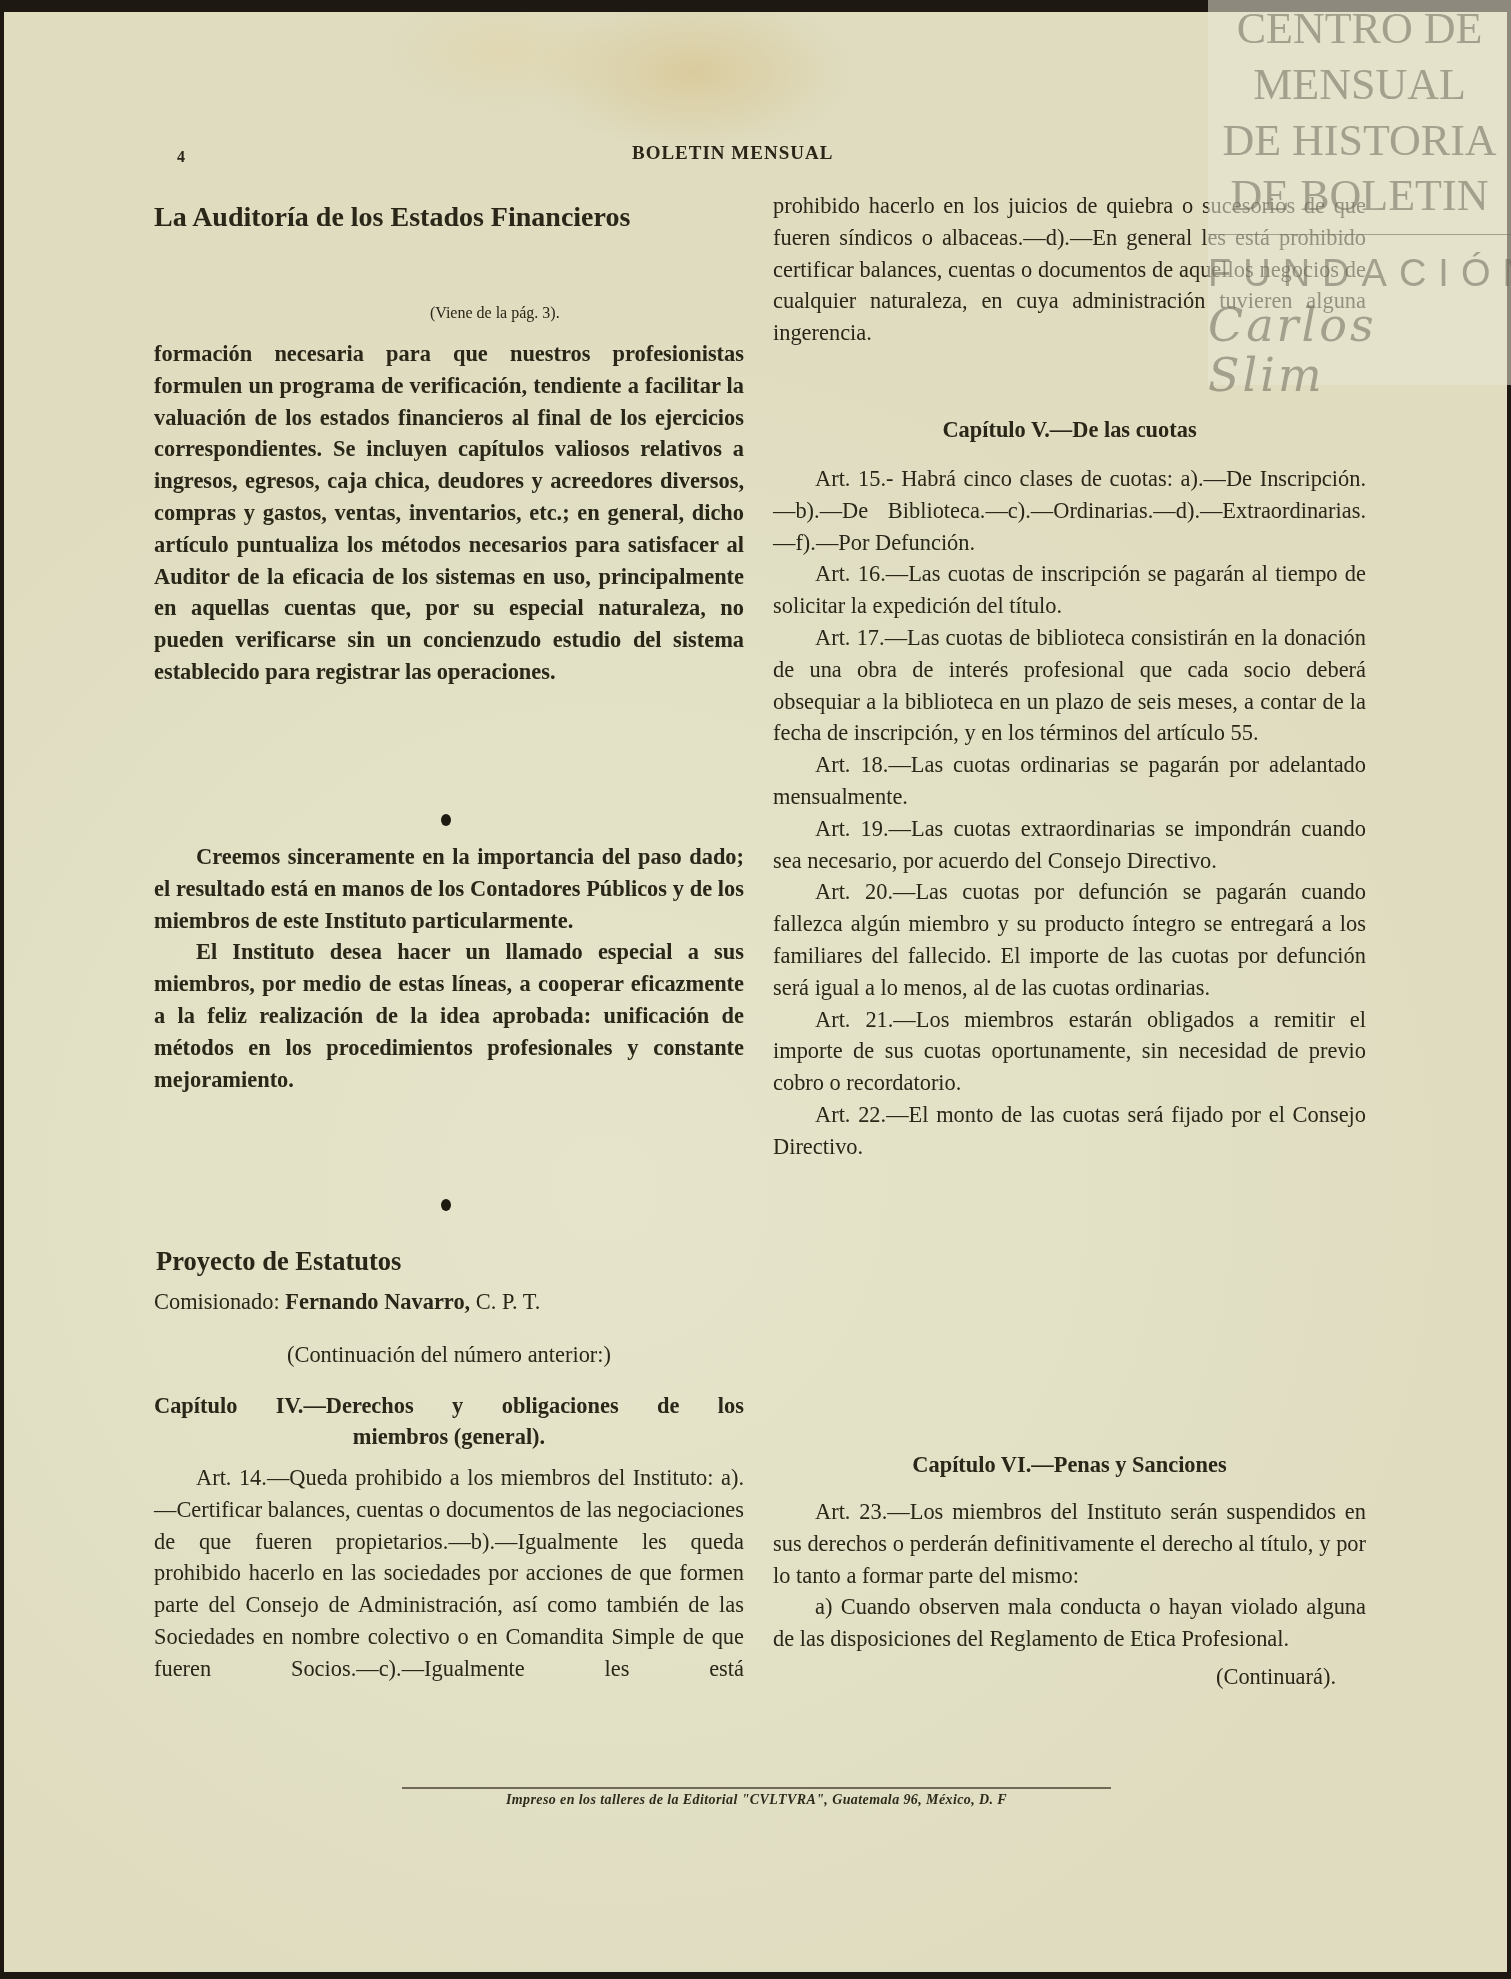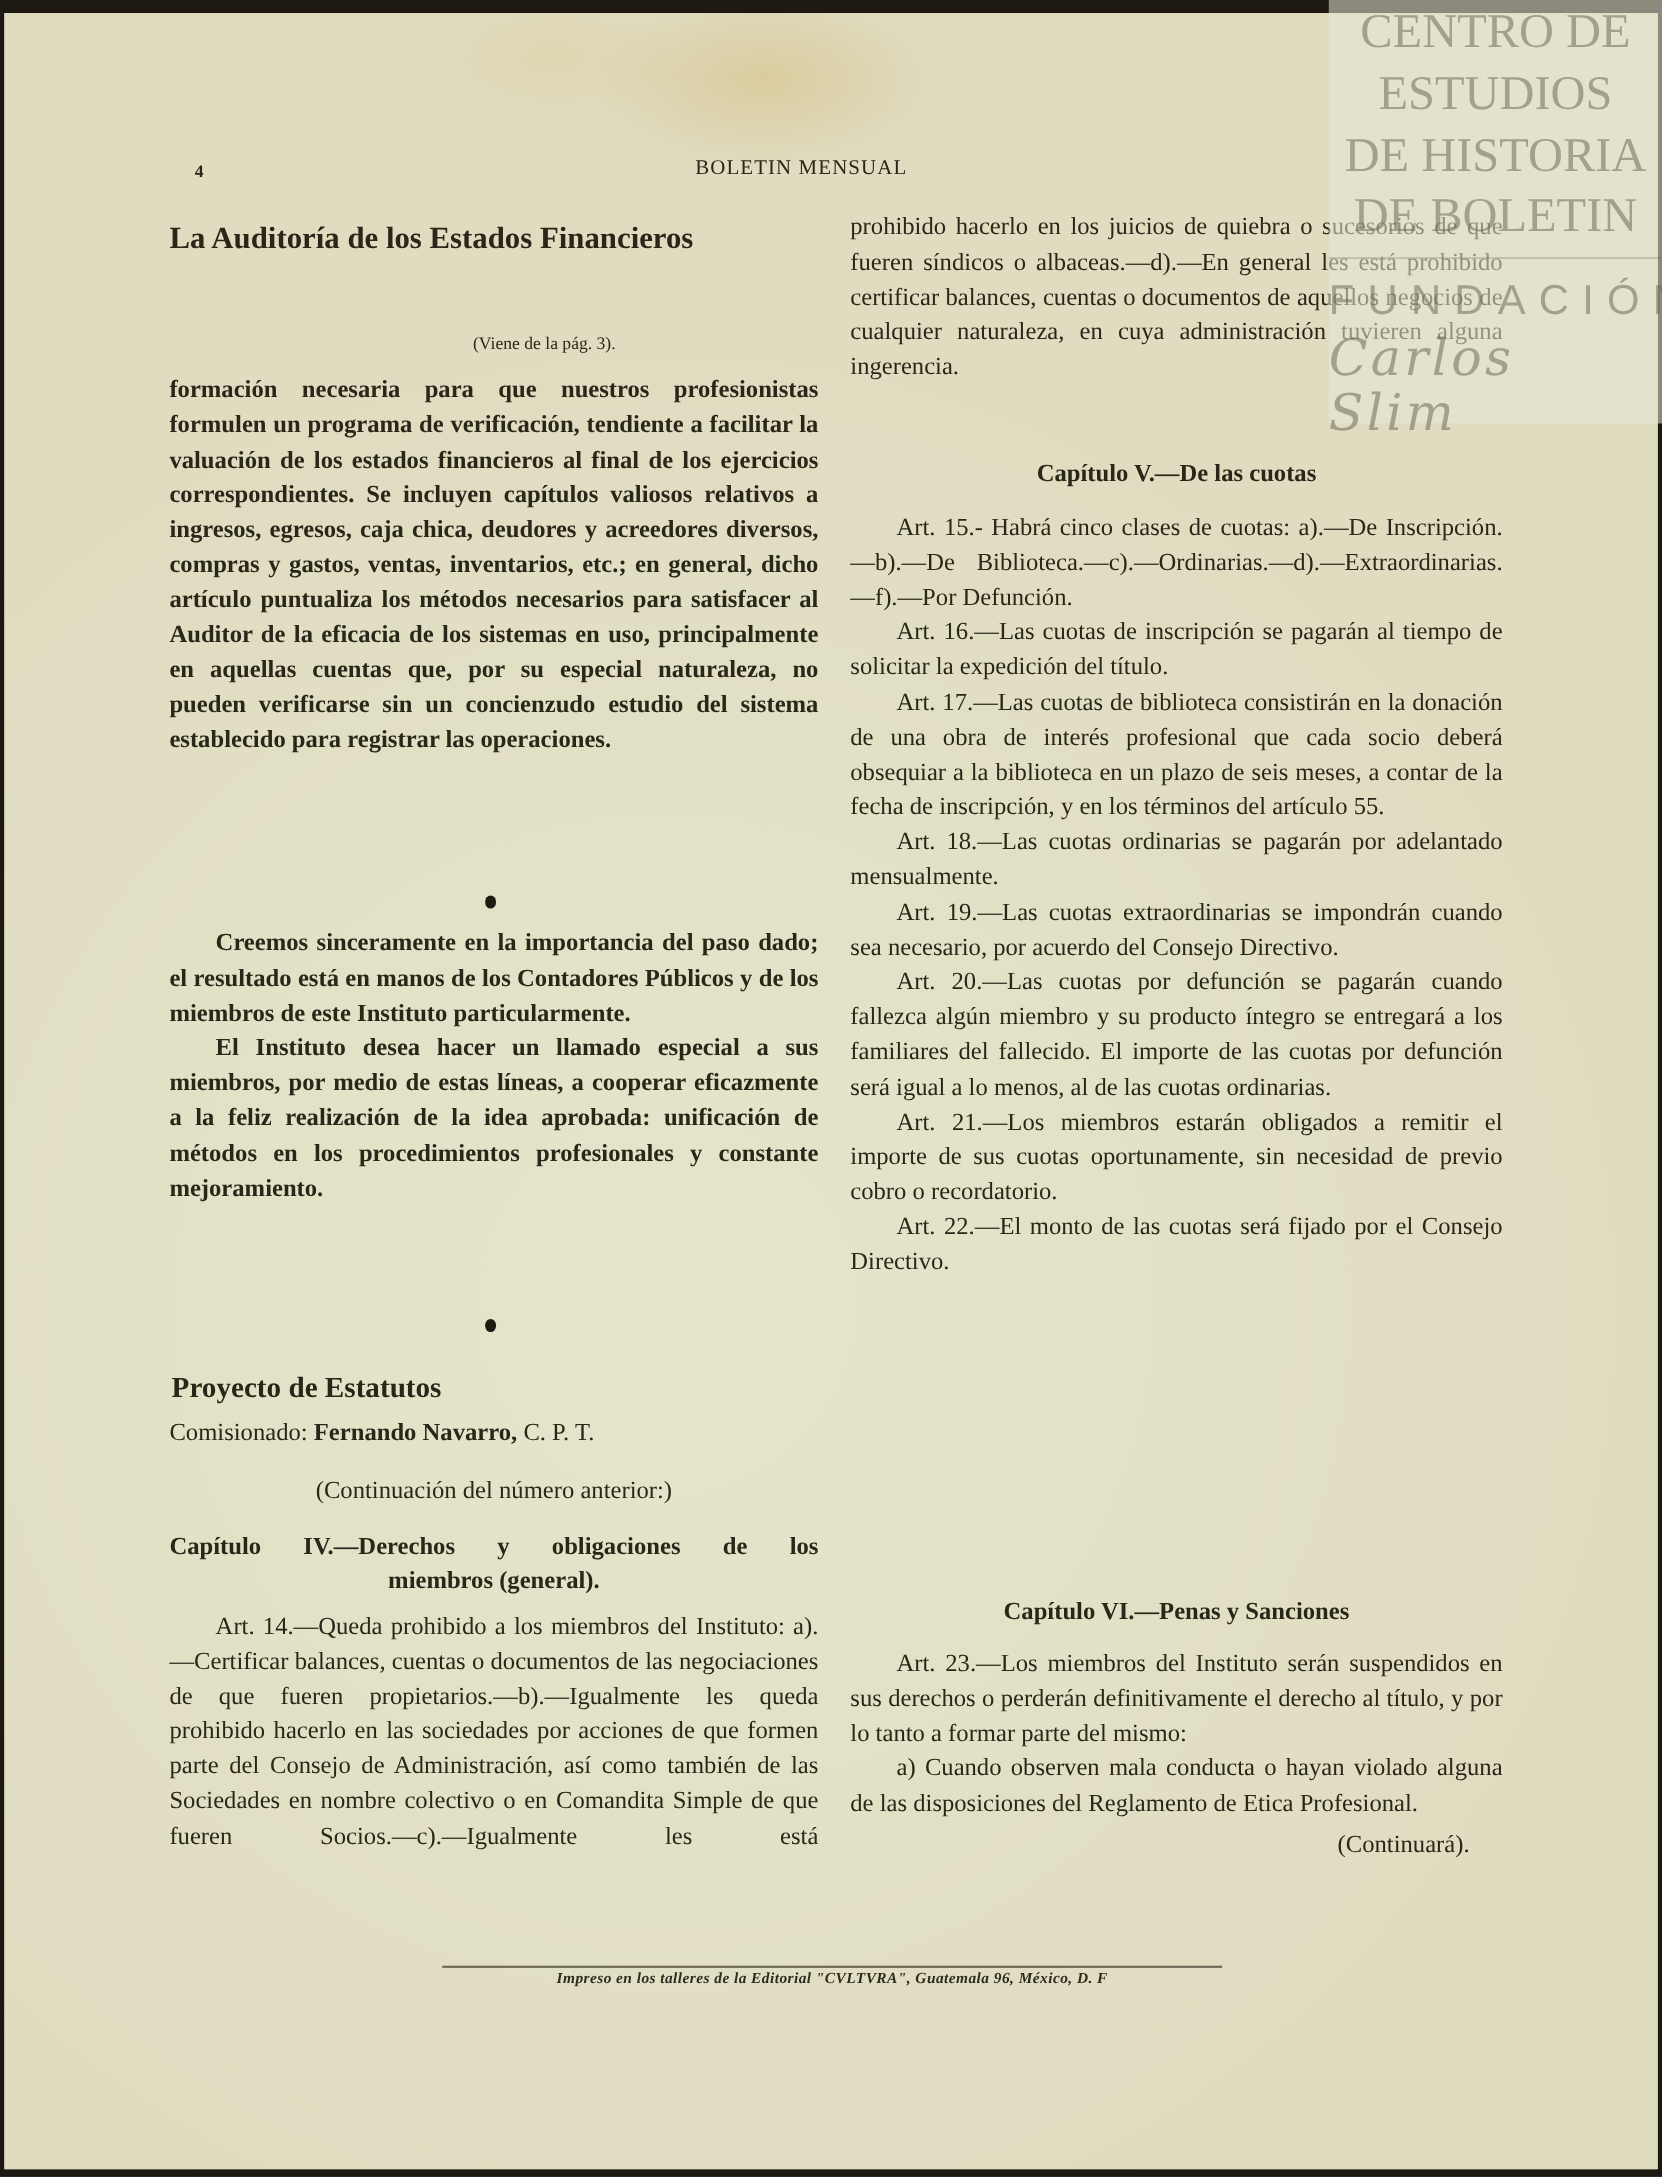--- a/index.html
+++ b/index.html
@@ -13,21 +13,21 @@
     .paper {
       position: absolute; left: 4px; top: 12px; width: 1503px; height: 1960px;
       background: #e4e2c6;
       background-image:
         radial-gradient(ellipse 160px 80px at 690px 60px, rgba(214,190,130,0.55), rgba(0,0,0,0)),
         radial-gradient(ellipse 120px 60px at 500px 40px, rgba(225,208,160,0.45), rgba(0,0,0,0)),
         radial-gradient(ellipse 900px 900px at 40% 60%, #e6e5cb, #dfdcc0);
     }
     .abs { position: absolute; }
     .page-number { left: 173px; top: 136px; font-size: 16px; font-weight: bold; }
-    .running-head { left: 628px; top: 130px; font-size: 19px; font-weight: normal; letter-spacing: 1px; }
+    .running-head { left: 628px; top: 130px; font-size: 19px; font-weight: bold; letter-spacing: 1px; }
 
     .col { position: absolute; font-size: 22.4px; line-height: 31.8px; text-align: justify; }
     .col-left { left: 150px; width: 590px; }
     .col-right { left: 769px; width: 593px; }
     .col p { margin: 0; }
     .bold { font-weight: bold; }
     .indent { text-indent: 42px; }
     .right { text-align: right; }
 
     .article-title { left: 150px; top: 183px; width: 560px; font-size: 28px; line-height: 43px; font-weight: bold; }
@@ -133,19 +133,19 @@
     <p class="right" style="padding-right: 30px; margin-top: 6px;">(Continuará).</p>
   </div>
 
   <div class="abs footer-rule"></div>
   <div class="abs footer-text">Impreso en los talleres de la Editorial "CVLTVRA", Guatemala 96, México, D. F</div>
 
 </div>
 
 <div class="watermark">
   <div class="wm-line wm-1">CENTRO DE</div>
-  <div class="wm-line wm-2">ESTUDIOS</div>
+  <div class="wm-line wm-2">MENSUAL</div>
   <div class="wm-line wm-3">DE HISTORIA</div>
   <div class="wm-line wm-4">DE BOLETIN</div>
   <div class="wm-rule"></div>
   <div class="wm-line wm-fund">FUNDACIÓN</div>
   <div class="wm-line wm-sign">Carlos Slim</div>
 </div>
 
 </body></html>

